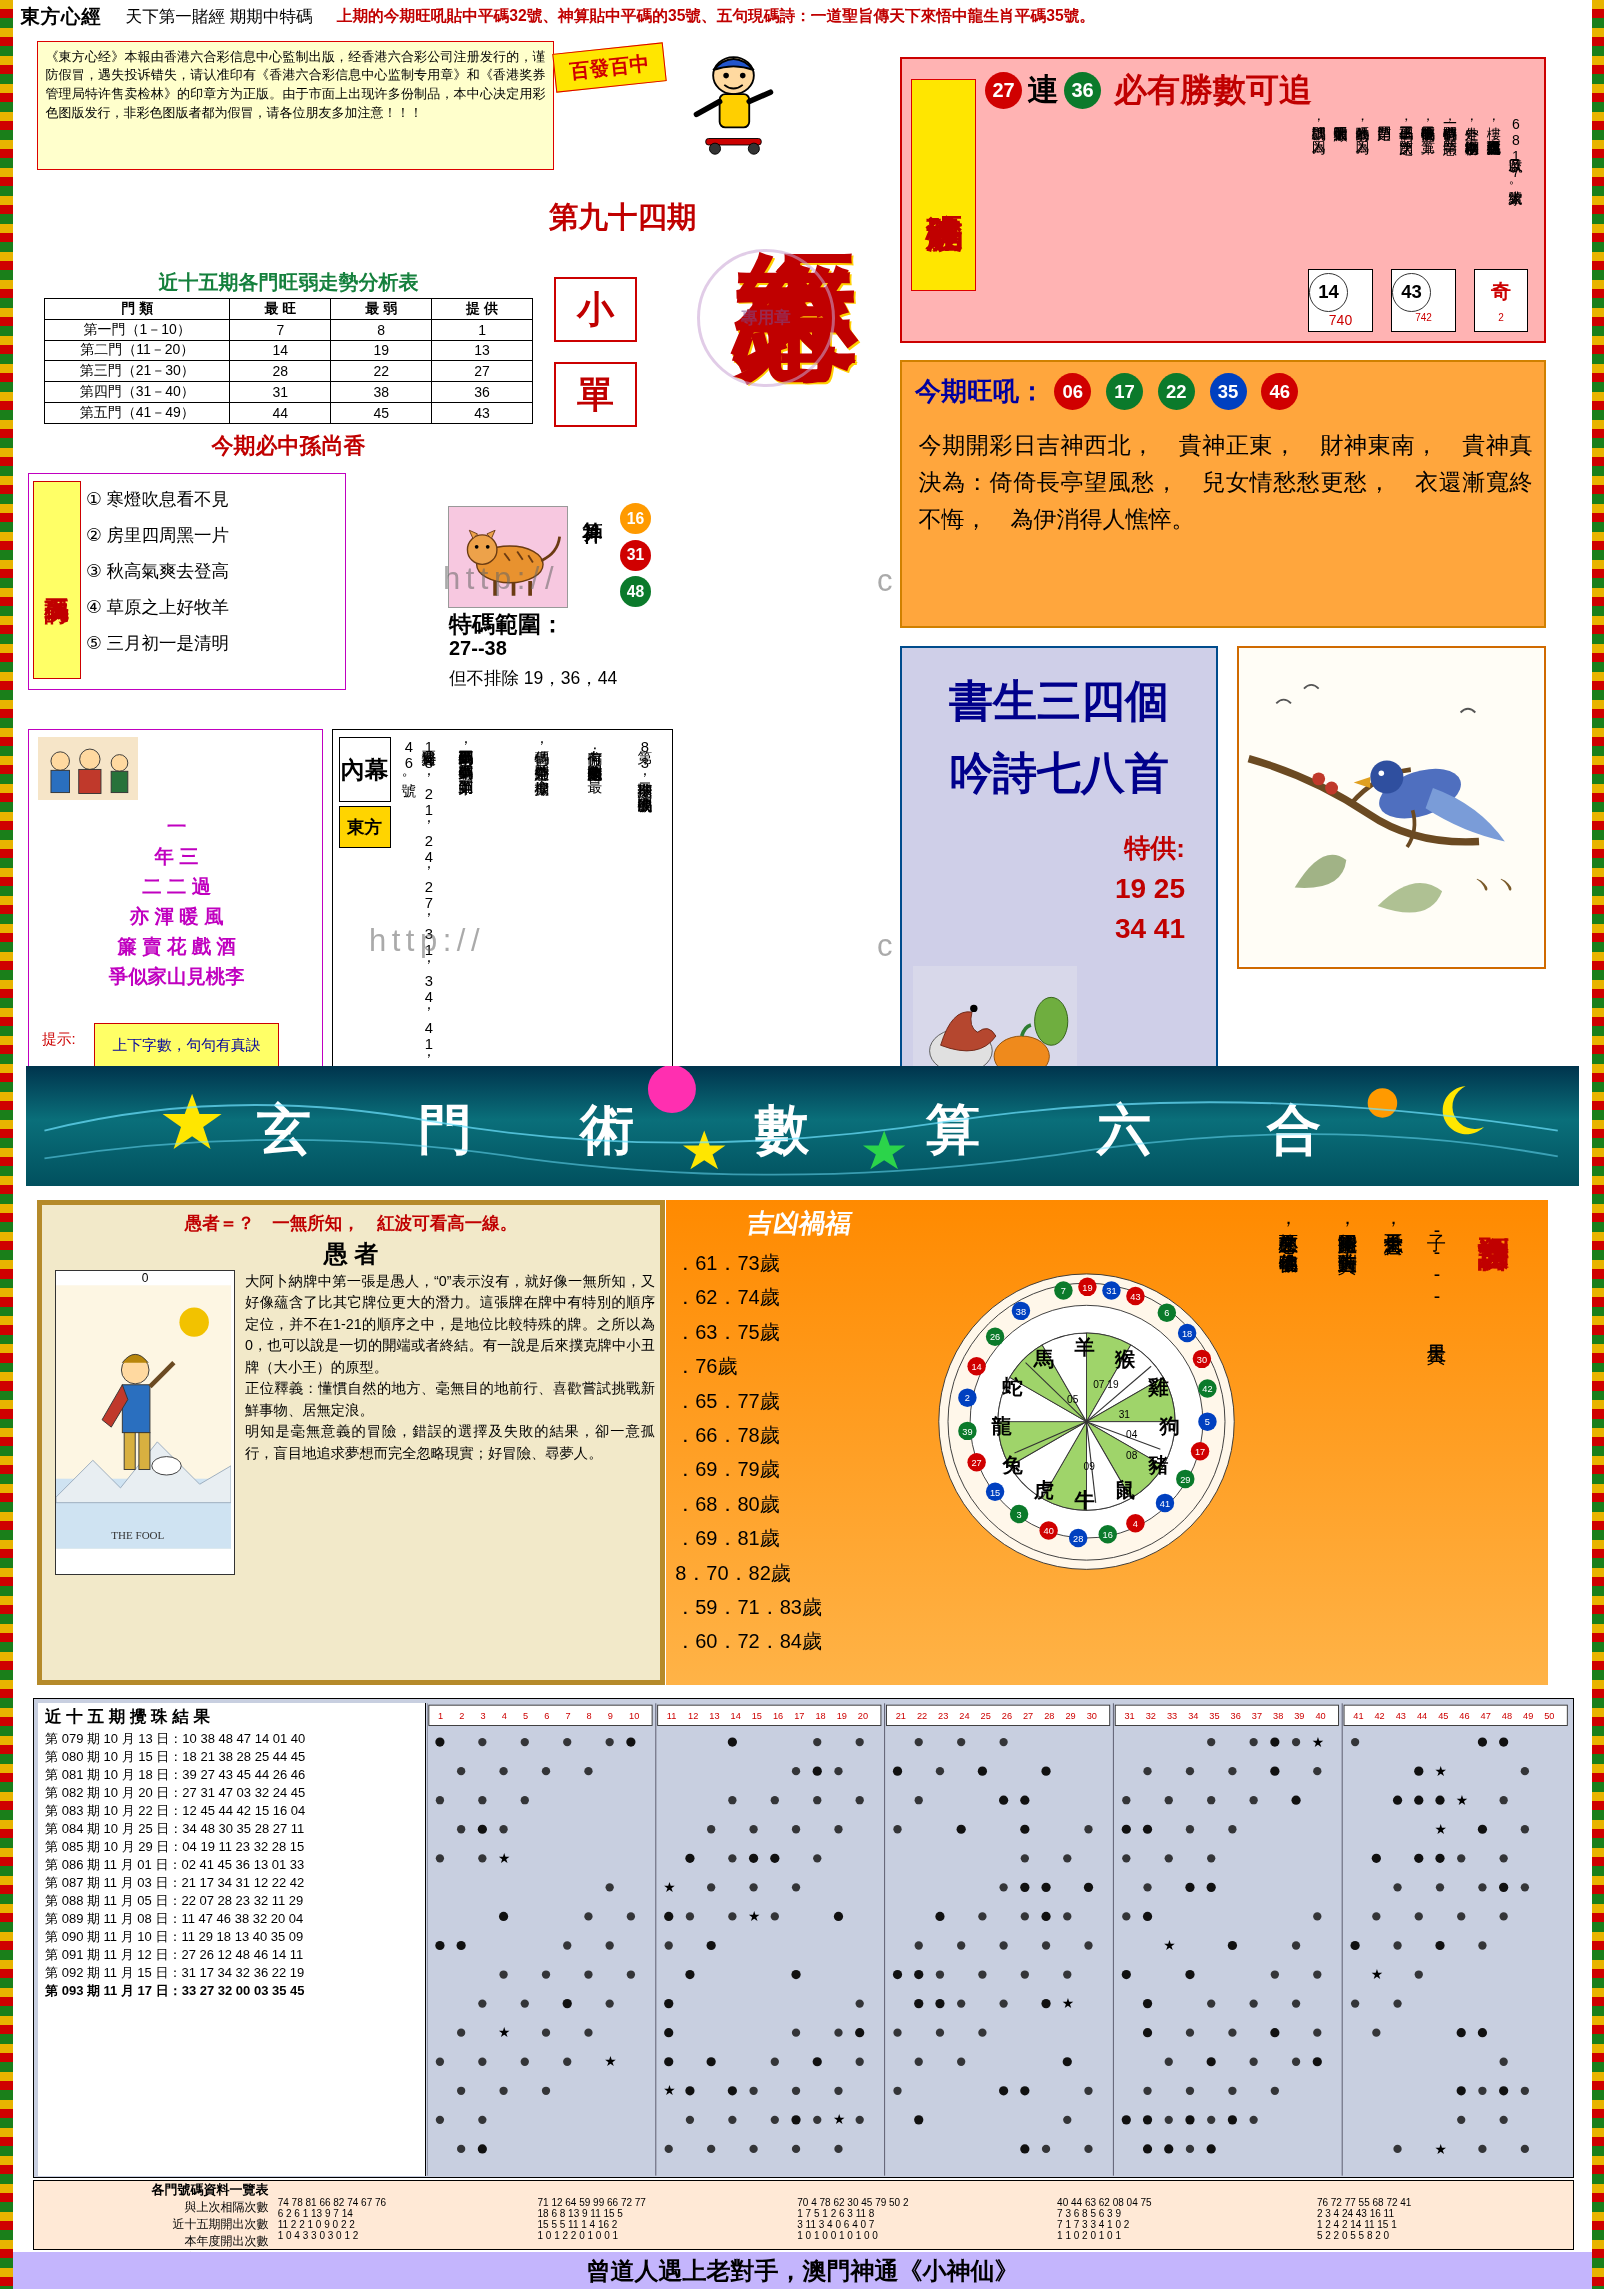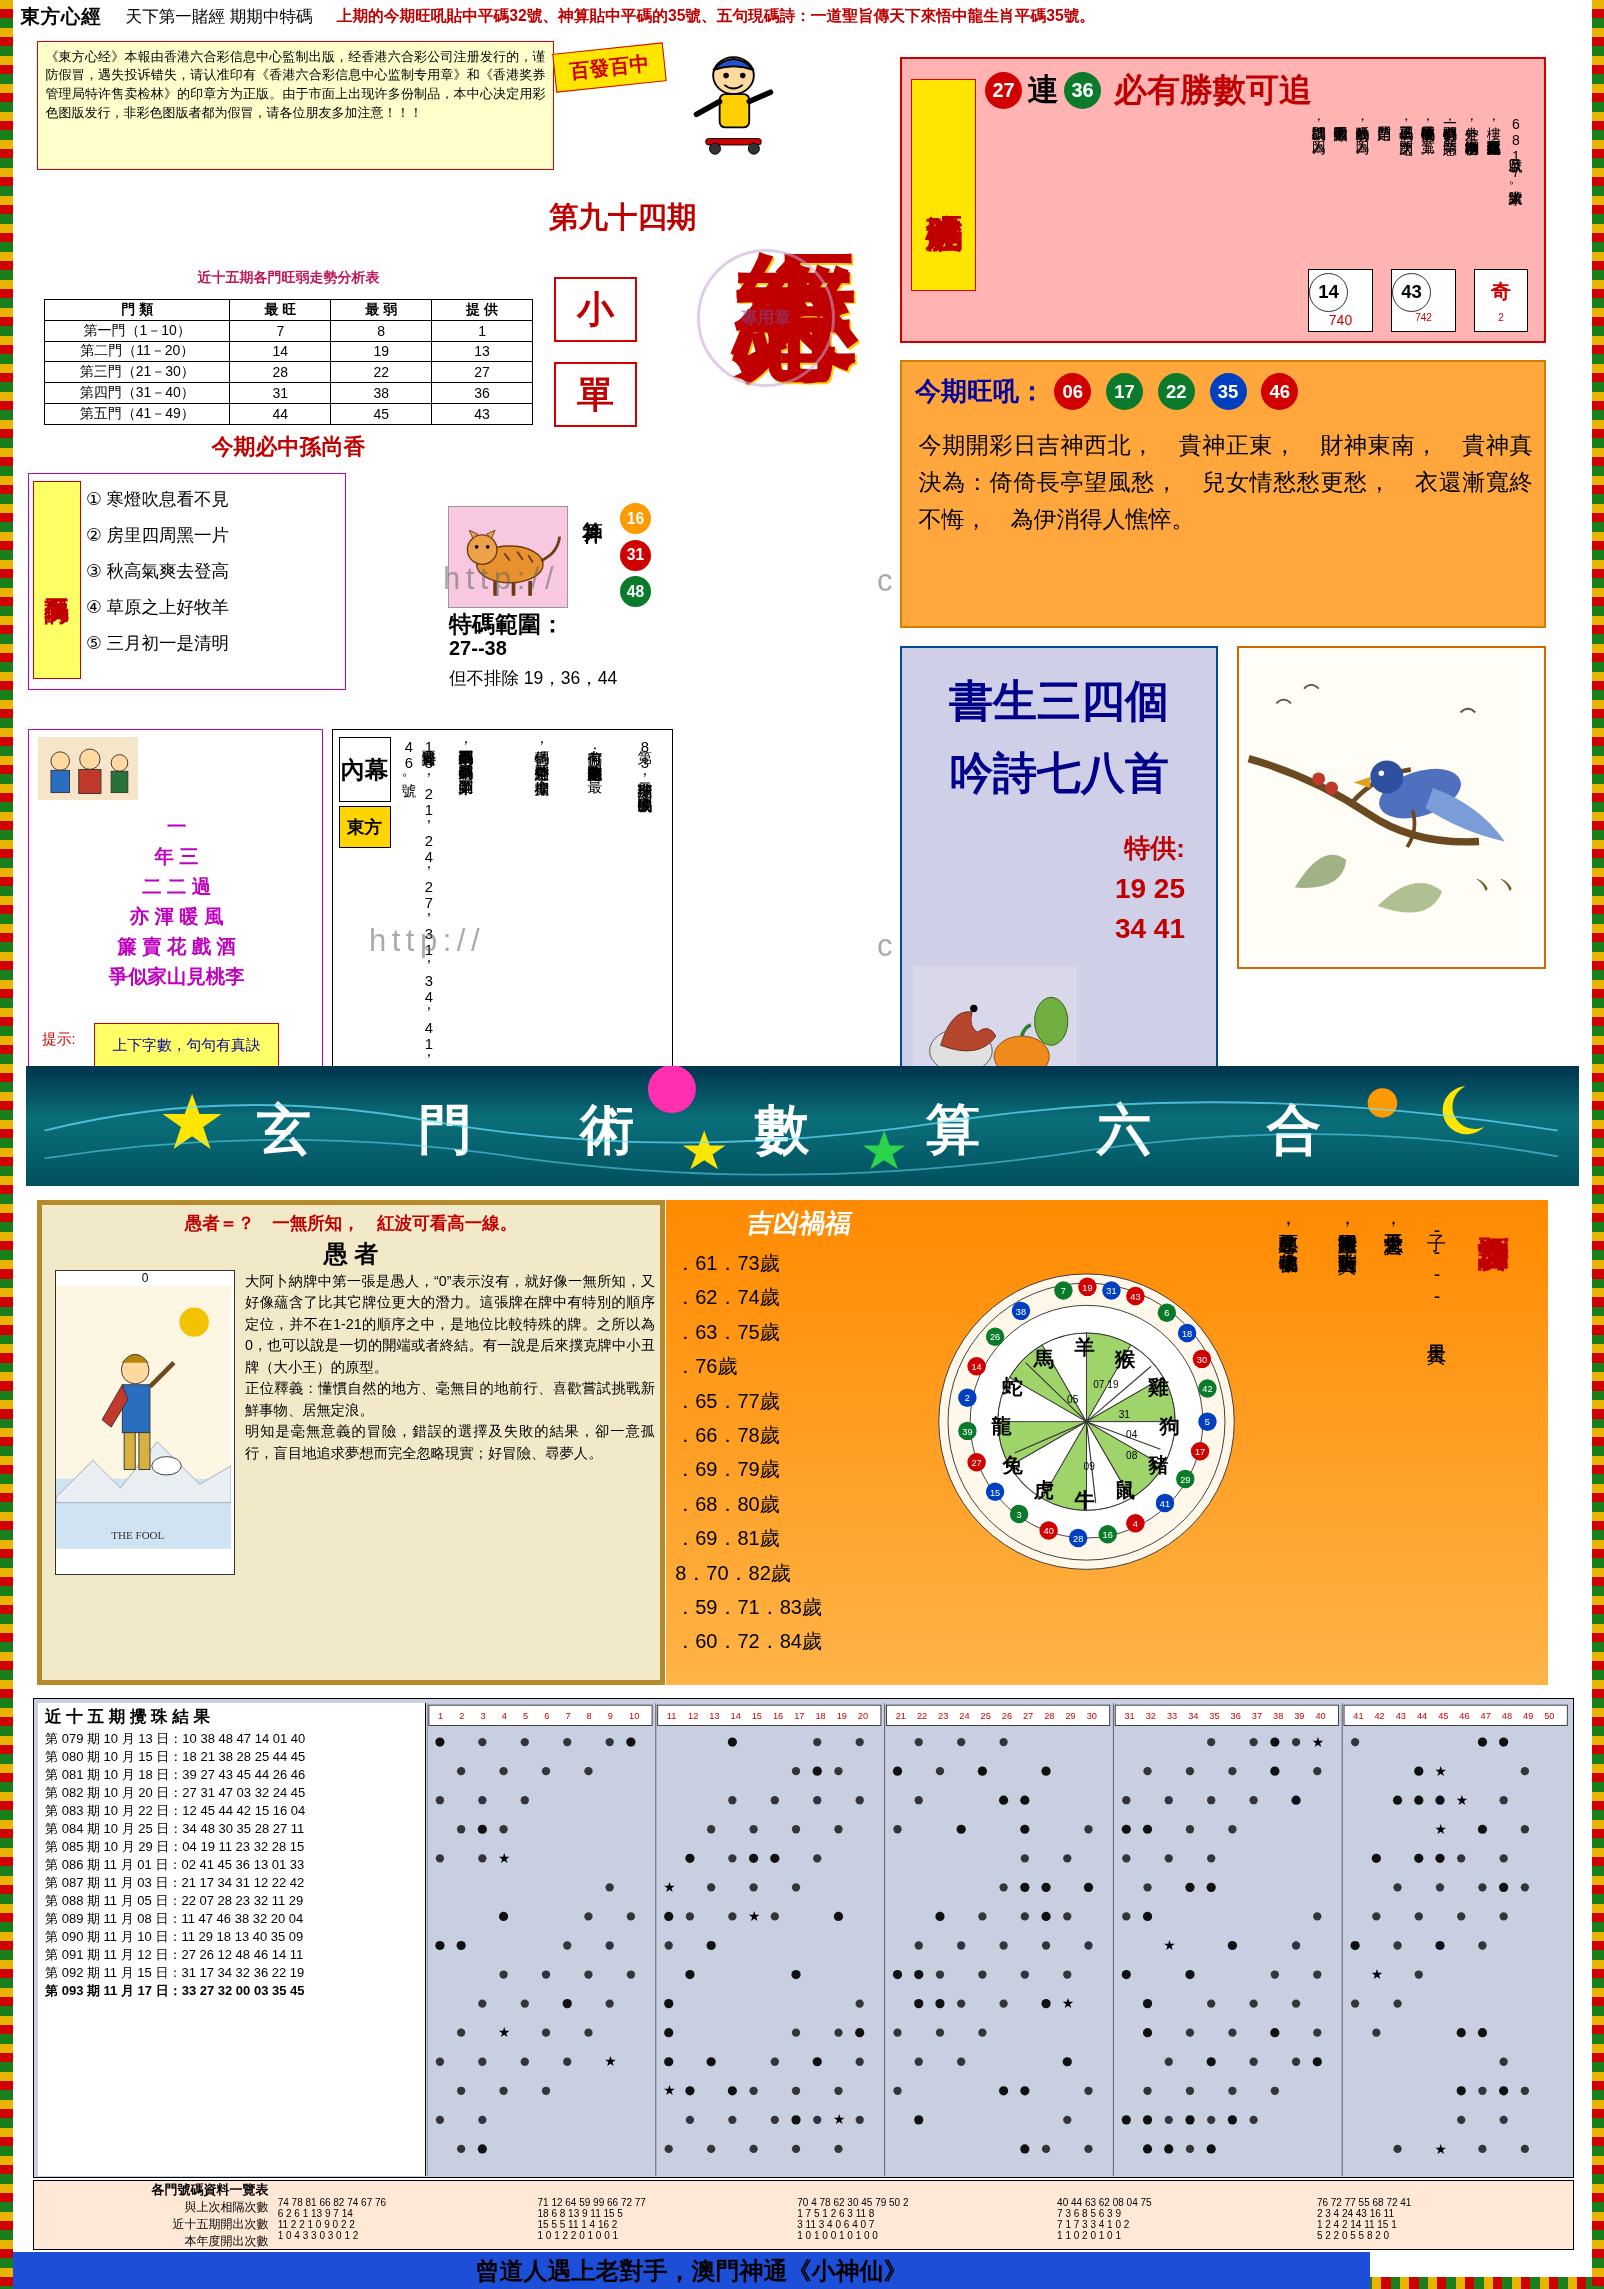--- a/index.html
+++ b/index.html
@@ -25,21 +25,21 @@
         font-weight:bold;color:#fff;}
   
   #bigtitle{left:646px;top:157px;width:305px;height:554px;font-size:122px;color:#c00000;
       font-weight:bold;line-height:1.0;text-align:center;font-family:"DejaVu Serif",serif;
       text-shadow:1.8px 1.8px 0 #ffcf00;}
   
   #wave{left:26px;top:1066px;width:1553px;height:120px;
      background:linear-gradient(180deg,#00344d,#0a6f7a 45%,#01505e);overflow:hidden;}
   #wave .ch{position:absolute;color:#fff;font-size:54px;font-weight:bold;font-family:"DejaVu Serif",serif;}
   
-  #botbanner{left:13px;top:2252px;width:1357px;height:38px;background:#1d4ed8;
+  #botbanner{left:13px;top:2252px;width:1579px;height:38px;background:#c4b5fd;
     display:flex;align-items:center;justify-content:center;}
   #botbanner span{font-size:24px;font-weight:bold;color:#000;}
   .resrow{font-size:13px;white-space:nowrap;}
   .smallnum{font-size:10px;}
 </style>
 </head>
 <body>
 
 <div id="page">
 
@@ -73,21 +73,21 @@
       <path d="M77 60 L100 50" stroke="#000" stroke-width="6" stroke-linecap="round"></path>
       <rect x="30" y="100" width="60" height="7" rx="3" fill="#c00" stroke="#000"></rect>
       <circle cx="40" cy="111" r="6" fill="#333" stroke="#000"></circle>
       <circle cx="82" cy="111" r="6" fill="#333" stroke="#000"></circle>
     </svg>
   </div>
 
   <div class="abs" style="left:549px;top:198px;width:185px;font-size:29.5px;font-weight:bold;color:#c00000;">第九十四期</div>
 
   <div class="abs" style="left:44px;top:269px;width:489px;">
-    <div style="font-size:14px;font-weight:bold;color:#be185d;text-align:center;margin-bottom:12px;">近十五期各門旺弱走勢分析表</div>
+    <div style="font-size:20px;font-weight:bold;color:#15803d;text-align:center;margin-bottom:2px;">近十五期各門旺弱走勢分析表</div>
     <table class="tbl" style="width:100%;background:#fff;">
       <tbody>
           <tr>
         <th style="width:38%">門  類</th>
         <th>最 旺</th>
         <th>最 弱</th>
         <th>提 供</th>
       </tr>
       <tr>
         <td>第一門（1－10）</td>

